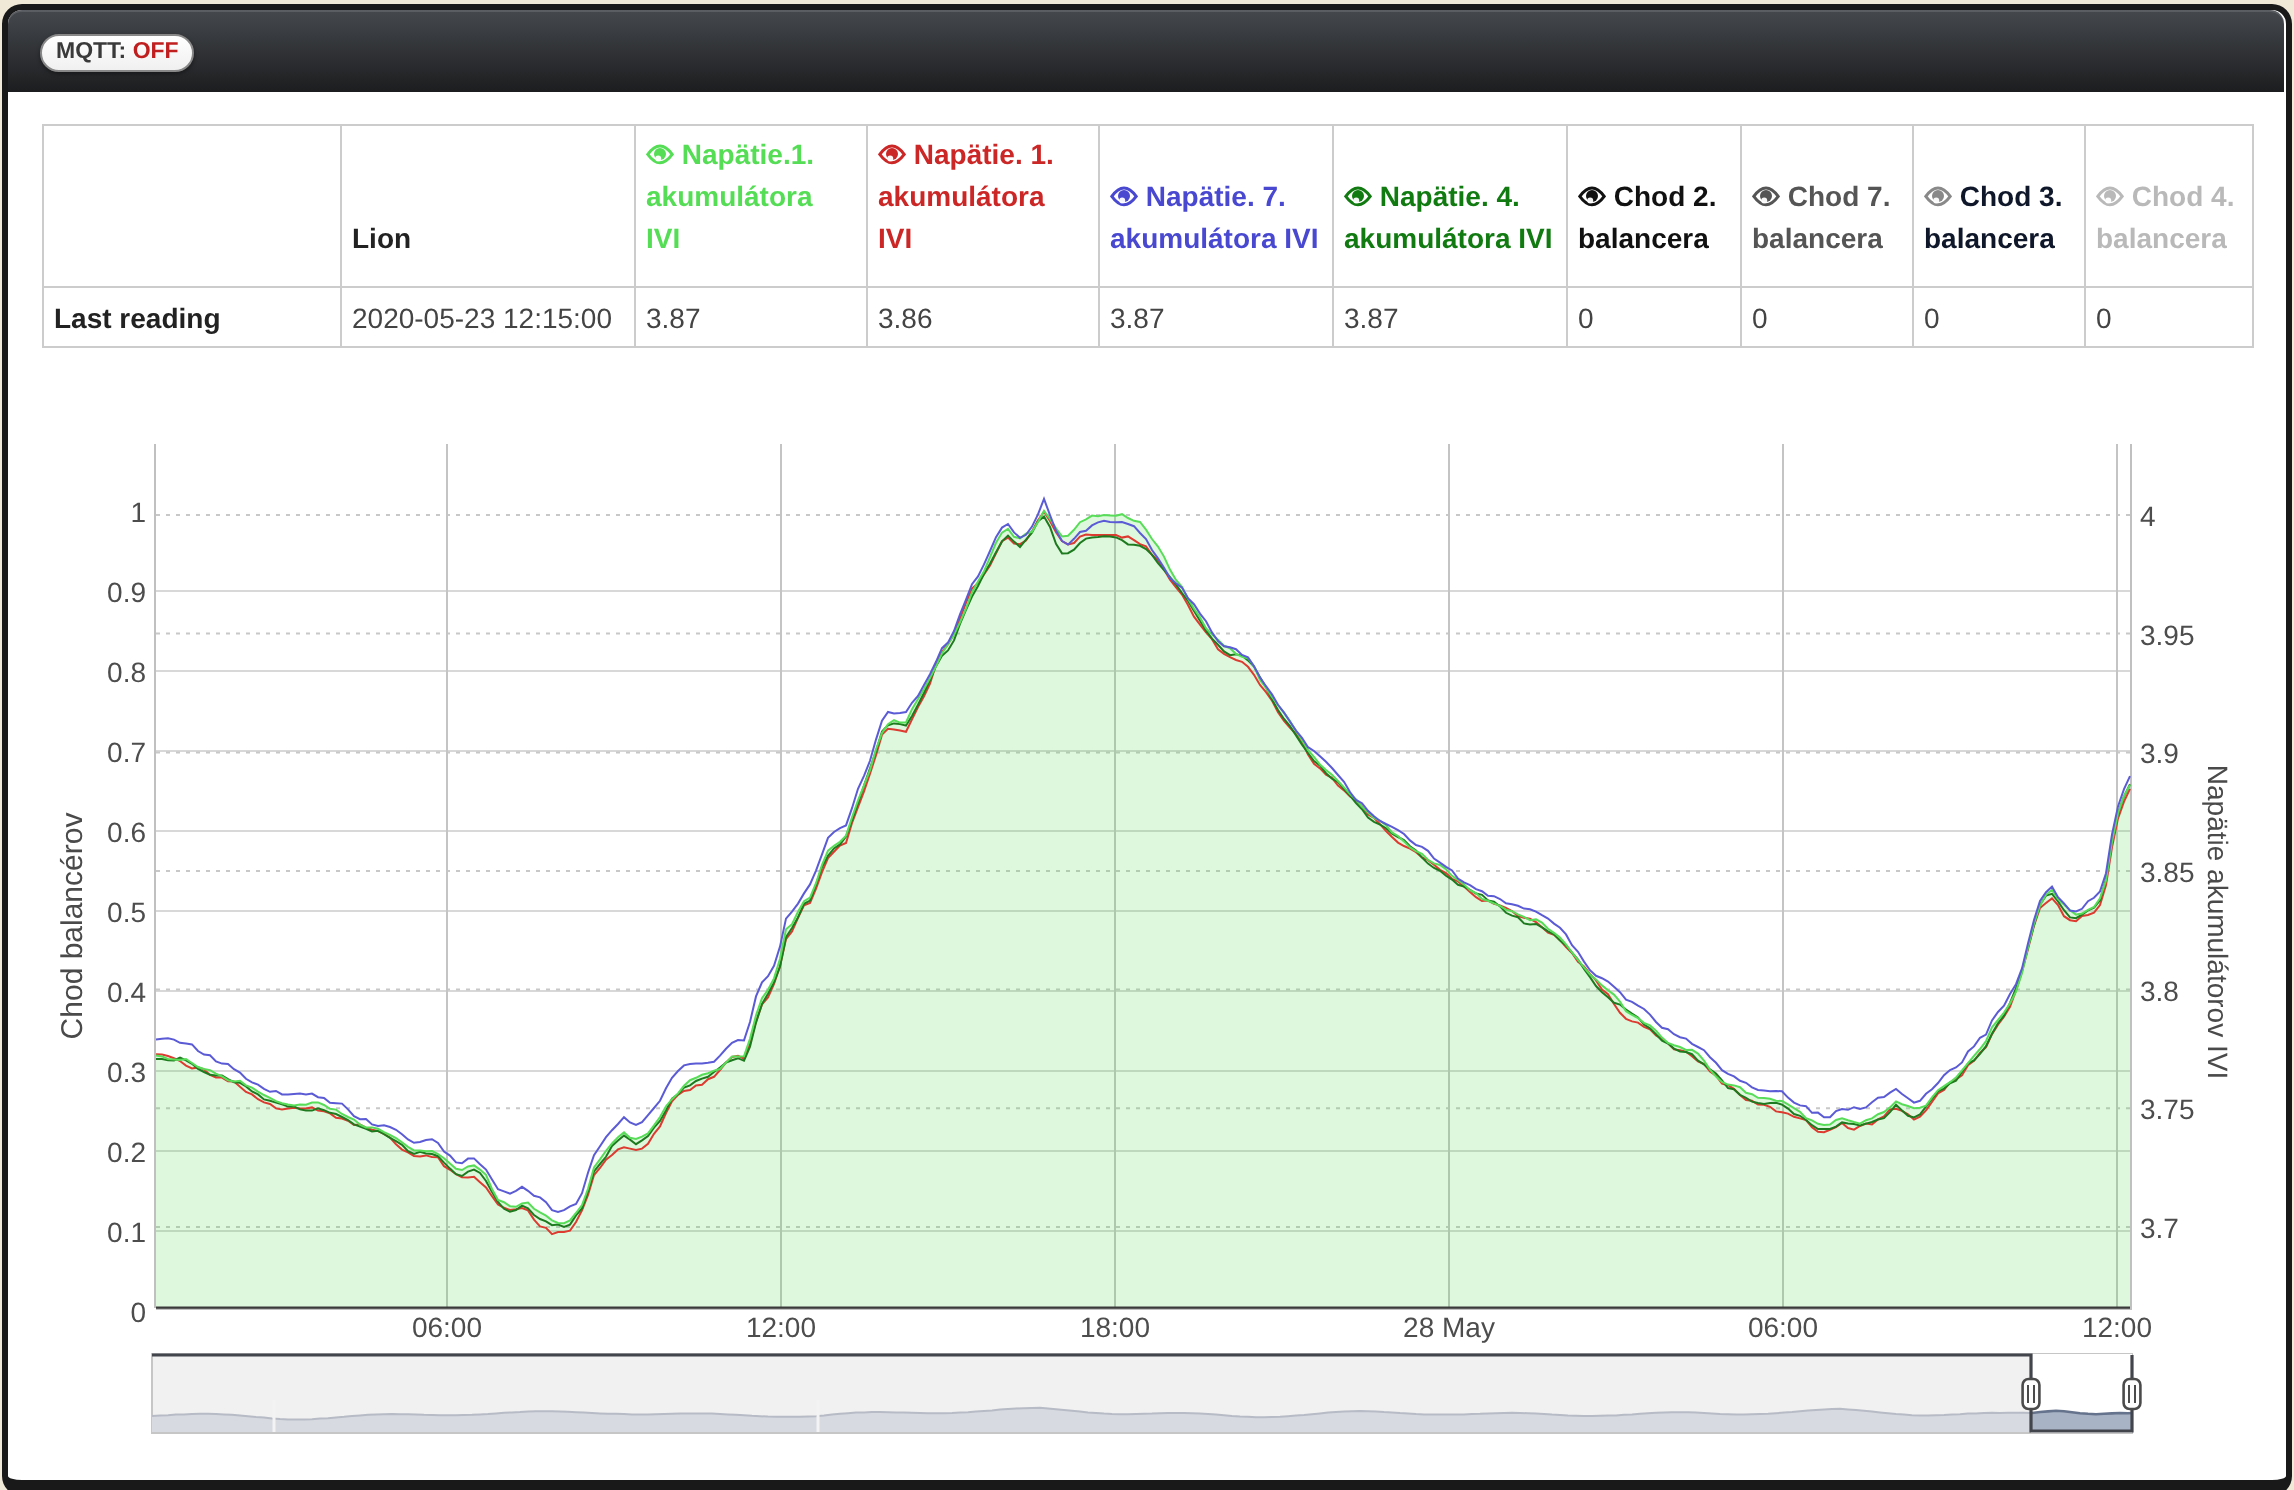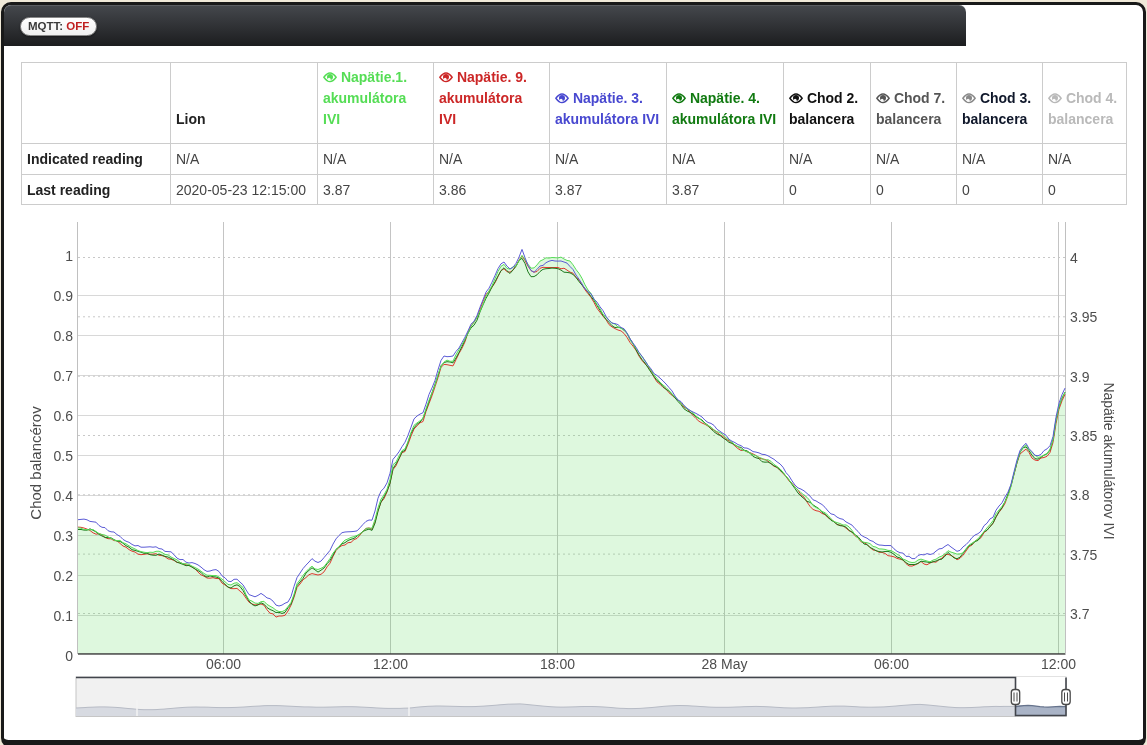--- a/index.html
+++ b/index.html
@@ -1,18 +1,18 @@
 <!DOCTYPE html>
 <html><head><meta charset="utf-8">
 <style>
 html,body{margin:0;padding:0;background:#f0e9d8;font-family:"Liberation Sans",sans-serif;}
 #wrap{position:relative;width:1147px;height:745px;overflow:hidden;}
 #panel{position:absolute;left:1px;top:2px;width:1145px;height:746px;box-sizing:border-box;
  border:3px solid #191919;border-bottom-width:8px;border-radius:10px;background:#fff;}
-#hbar{position:absolute;left:4px;top:5px;width:962px;height:41px;
+#hbar{position:absolute;left:4px;top:5px;width:1138px;height:41px;
  background:linear-gradient(#45484d,#1c1d1f);border-radius:7px 7px 0 0;
  box-shadow:inset 0 1px 0 rgba(255,255,255,0.12);}
 #pill{position:absolute;left:16px;top:12px;height:17px;line-height:17px;padding:0 7px;
  background:linear-gradient(#ffffff,#f0f0f0);border:1px solid #888;border-radius:10px;
  font-size:11.5px;font-weight:bold;color:#3a3a3a;box-shadow:0 1px 2px rgba(0,0,0,0.4);}
 #pill b{color:#c01f1f;}
 #title{position:absolute;left:0;right:0;top:12px;text-align:center;color:#f7f2e6;
  font-size:17px;font-weight:bold;text-shadow:0 1px 1px #000;}
 table{position:absolute;left:21px;top:62px;border-collapse:collapse;table-layout:fixed;
  font-size:14px;z-index:2;}
@@ -52,26 +52,26 @@
           <th>Lion</th>
           <th style="color:#55dd55"><svg class="eye" width="14" height="13" viewBox="0 0 14 13">
               <path d="M0.9,6.2 Q7,-2.2 13.1,6.2 Q7,14.6 0.9,6.2 Z" fill="none" stroke="#55dd55" stroke-width="1.5"></path>
               <circle cx="7" cy="6" r="3" fill="#55dd55"></circle>
               <circle cx="6.1" cy="8.2" r="1.5" fill="#fff" opacity="0.95"></circle>
             </svg> <span>Napätie.1.</span><br>akumulátora<br>IVI</th>
           <th style="color:#cc2727"><svg class="eye" width="14" height="13" viewBox="0 0 14 13">
               <path d="M0.9,6.2 Q7,-2.2 13.1,6.2 Q7,14.6 0.9,6.2 Z" fill="none" stroke="#cc2727" stroke-width="1.5"></path>
               <circle cx="7" cy="6" r="3" fill="#cc2727"></circle>
               <circle cx="6.1" cy="8.2" r="1.5" fill="#fff" opacity="0.95"></circle>
-            </svg> <span>Napätie. 9.</span><br>akumulátora<br>IVI</th>
+            </svg> <span>Napätie. 1.</span><br>akumulátora<br>IVI</th>
           <th style="color:#4848d0"><svg class="eye" width="14" height="13" viewBox="0 0 14 13">
               <path d="M0.9,6.2 Q7,-2.2 13.1,6.2 Q7,14.6 0.9,6.2 Z" fill="none" stroke="#4848d0" stroke-width="1.5"></path>
               <circle cx="7" cy="6" r="3" fill="#4848d0"></circle>
               <circle cx="6.1" cy="8.2" r="1.5" fill="#fff" opacity="0.95"></circle>
-            </svg> <span>Napätie. 3.</span><br>akumulátora IVI</th>
+            </svg> <span>Napätie. 7.</span><br>akumulátora IVI</th>
           <th style="color:#117a11"><svg class="eye" width="14" height="13" viewBox="0 0 14 13">
               <path d="M0.9,6.2 Q7,-2.2 13.1,6.2 Q7,14.6 0.9,6.2 Z" fill="none" stroke="#117a11" stroke-width="1.5"></path>
               <circle cx="7" cy="6" r="3" fill="#117a11"></circle>
               <circle cx="6.1" cy="8.2" r="1.5" fill="#fff" opacity="0.95"></circle>
             </svg> <span>Napätie. 4.</span><br>akumulátora IVI</th>
           <th style="color:#111111"><svg class="eye" width="14" height="13" viewBox="0 0 14 13">
               <path d="M0.9,6.2 Q7,-2.2 13.1,6.2 Q7,14.6 0.9,6.2 Z" fill="none" stroke="#111111" stroke-width="1.5"></path>
               <circle cx="7" cy="6" r="3" fill="#111111"></circle>
               <circle cx="6.1" cy="8.2" r="1.5" fill="#fff" opacity="0.95"></circle>
             </svg> <span>Chod 2.</span><br>balancera</th>
@@ -83,32 +83,20 @@
           <th style="color:#0f172a"><svg class="eye" width="14" height="13" viewBox="0 0 14 13">
               <path d="M0.9,6.2 Q7,-2.2 13.1,6.2 Q7,14.6 0.9,6.2 Z" fill="none" stroke="#898989" stroke-width="1.5"></path>
               <circle cx="7" cy="6" r="3" fill="#898989"></circle>
               <circle cx="6.1" cy="8.2" r="1.5" fill="#fff" opacity="0.95"></circle>
             </svg> <span>Chod 3.</span><br>balancera</th>
           <th style="color:#b9b9b9"><svg class="eye" width="14" height="13" viewBox="0 0 14 13">
               <path d="M0.9,6.2 Q7,-2.2 13.1,6.2 Q7,14.6 0.9,6.2 Z" fill="none" stroke="#b9b9b9" stroke-width="1.5"></path>
               <circle cx="7" cy="6" r="3" fill="#b9b9b9"></circle>
               <circle cx="6.1" cy="8.2" r="1.5" fill="#fff" opacity="0.95"></circle>
             </svg> <span>Chod 4.</span><br>balancera</th>
-        </tr>
-<tr class="r1">
-          <th class="rl">Indicated reading</th>
-          <td>N/A</td>
-          <td>N/A</td>
-          <td>N/A</td>
-          <td>N/A</td>
-          <td>N/A</td>
-          <td>N/A</td>
-          <td>N/A</td>
-          <td>N/A</td>
-          <td>N/A</td>
         </tr>
 <tr class="r2">
           <th class="rl">Last reading</th>
           <td>2020-05-23 12:15:00</td>
           <td>3.87</td>
           <td>3.86</td>
           <td>3.87</td>
           <td>3.87</td>
           <td>0</td>
           <td>0</td>

